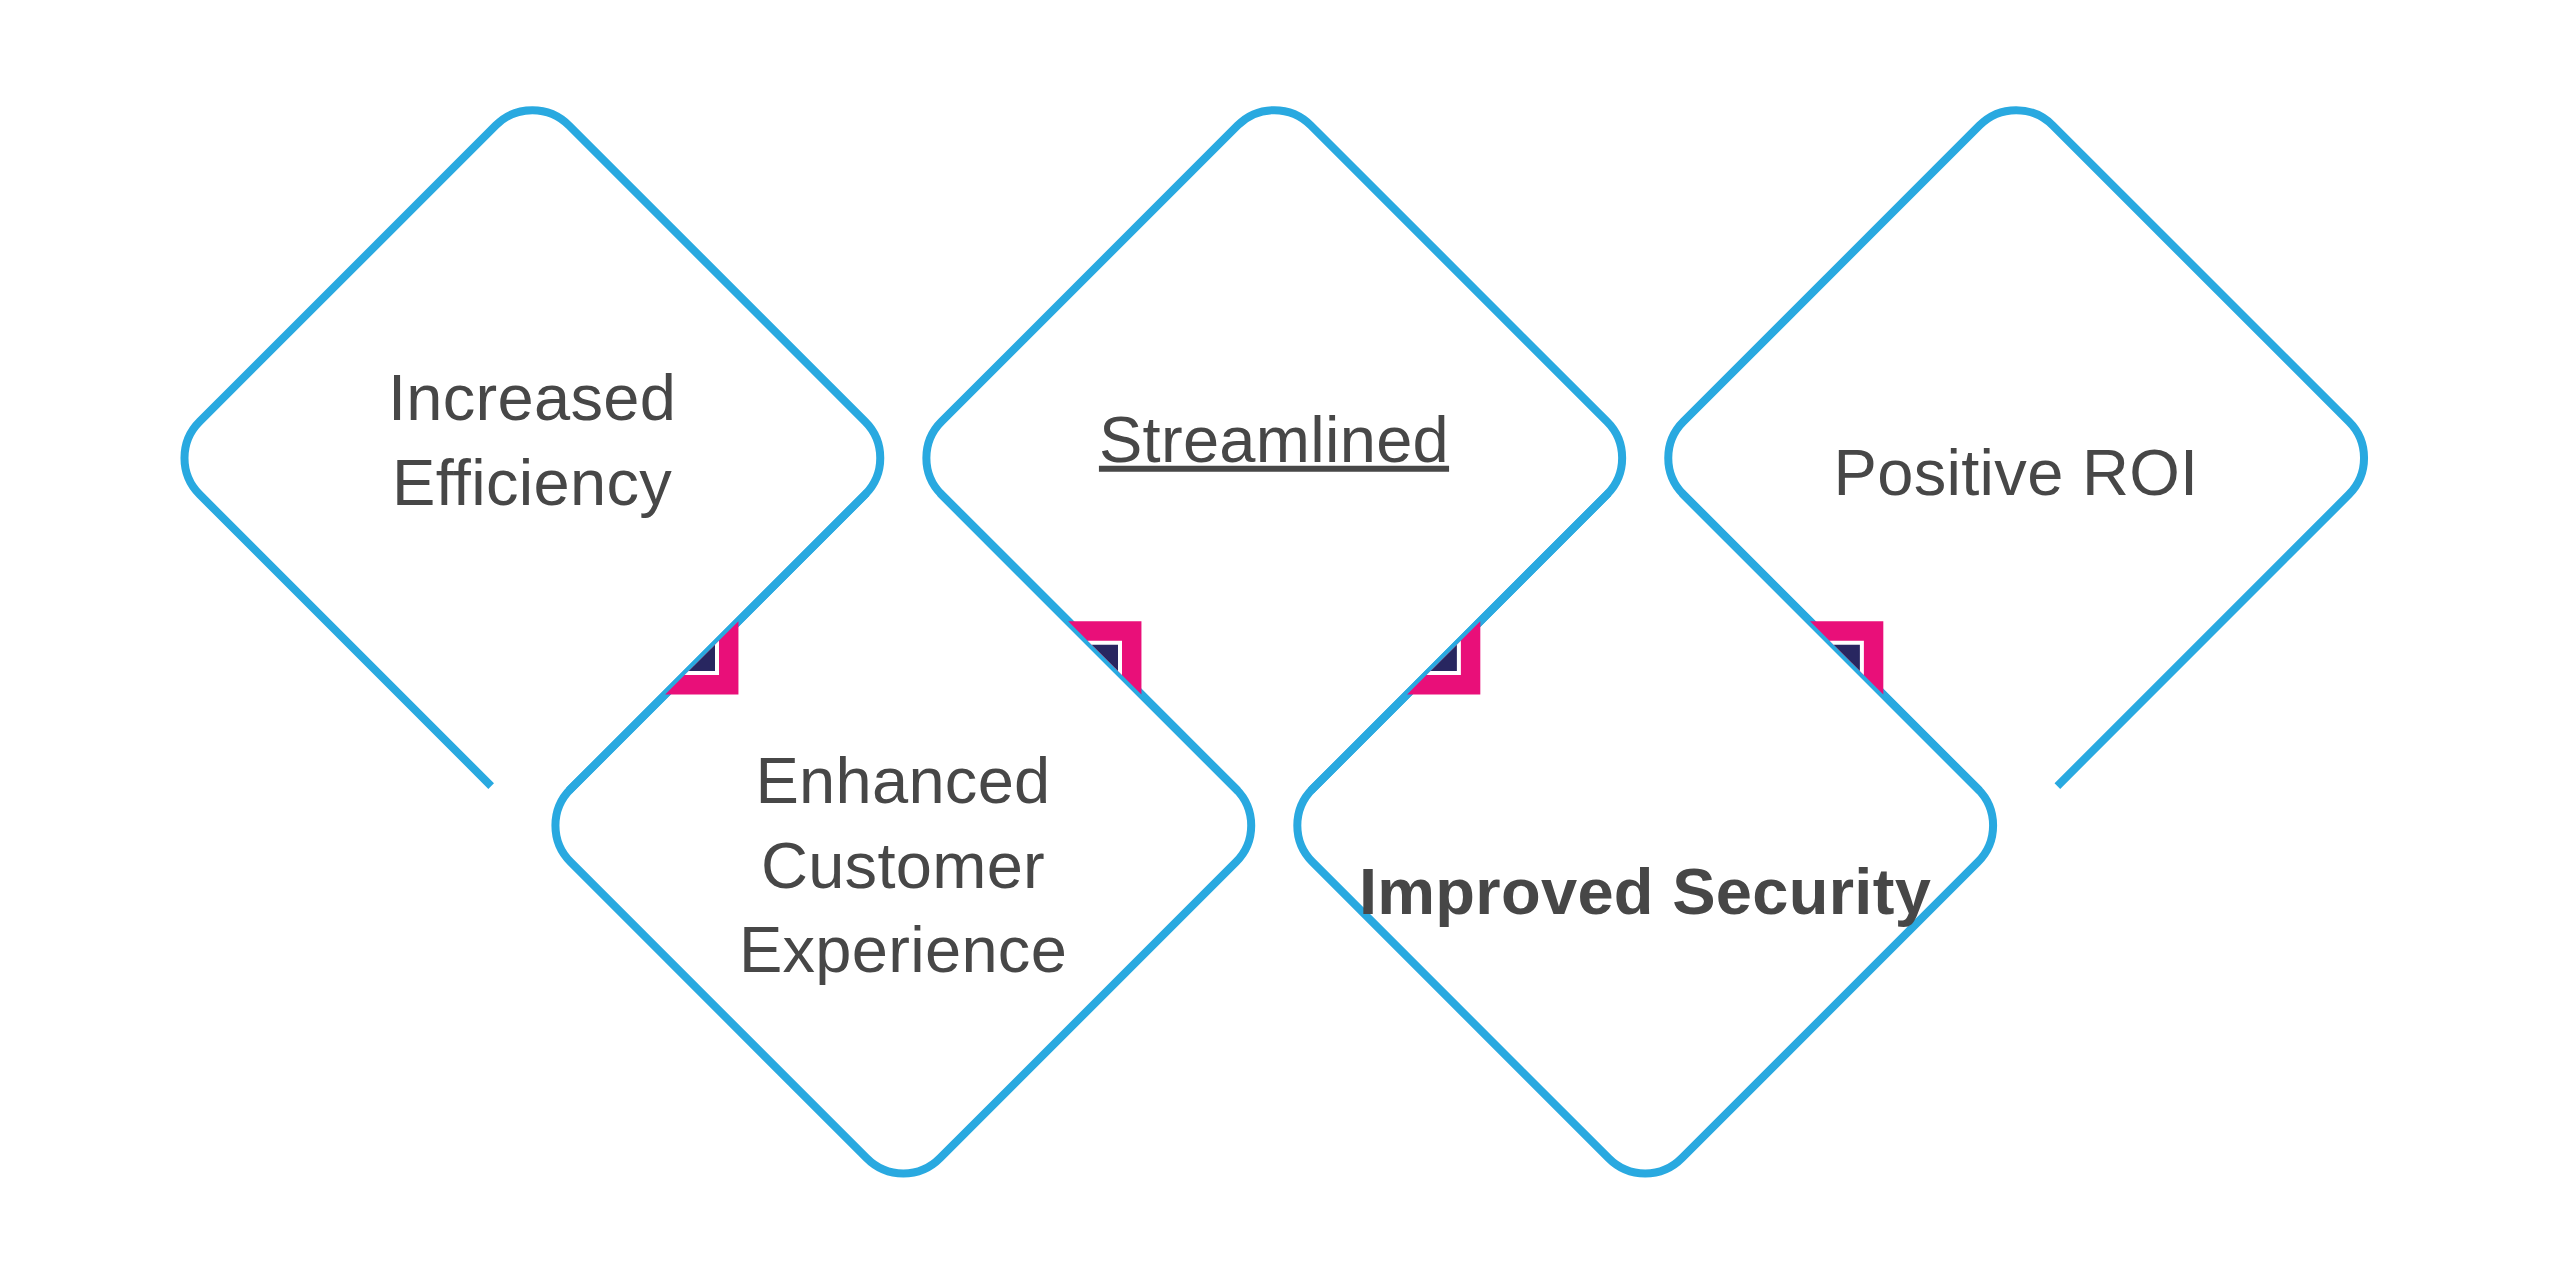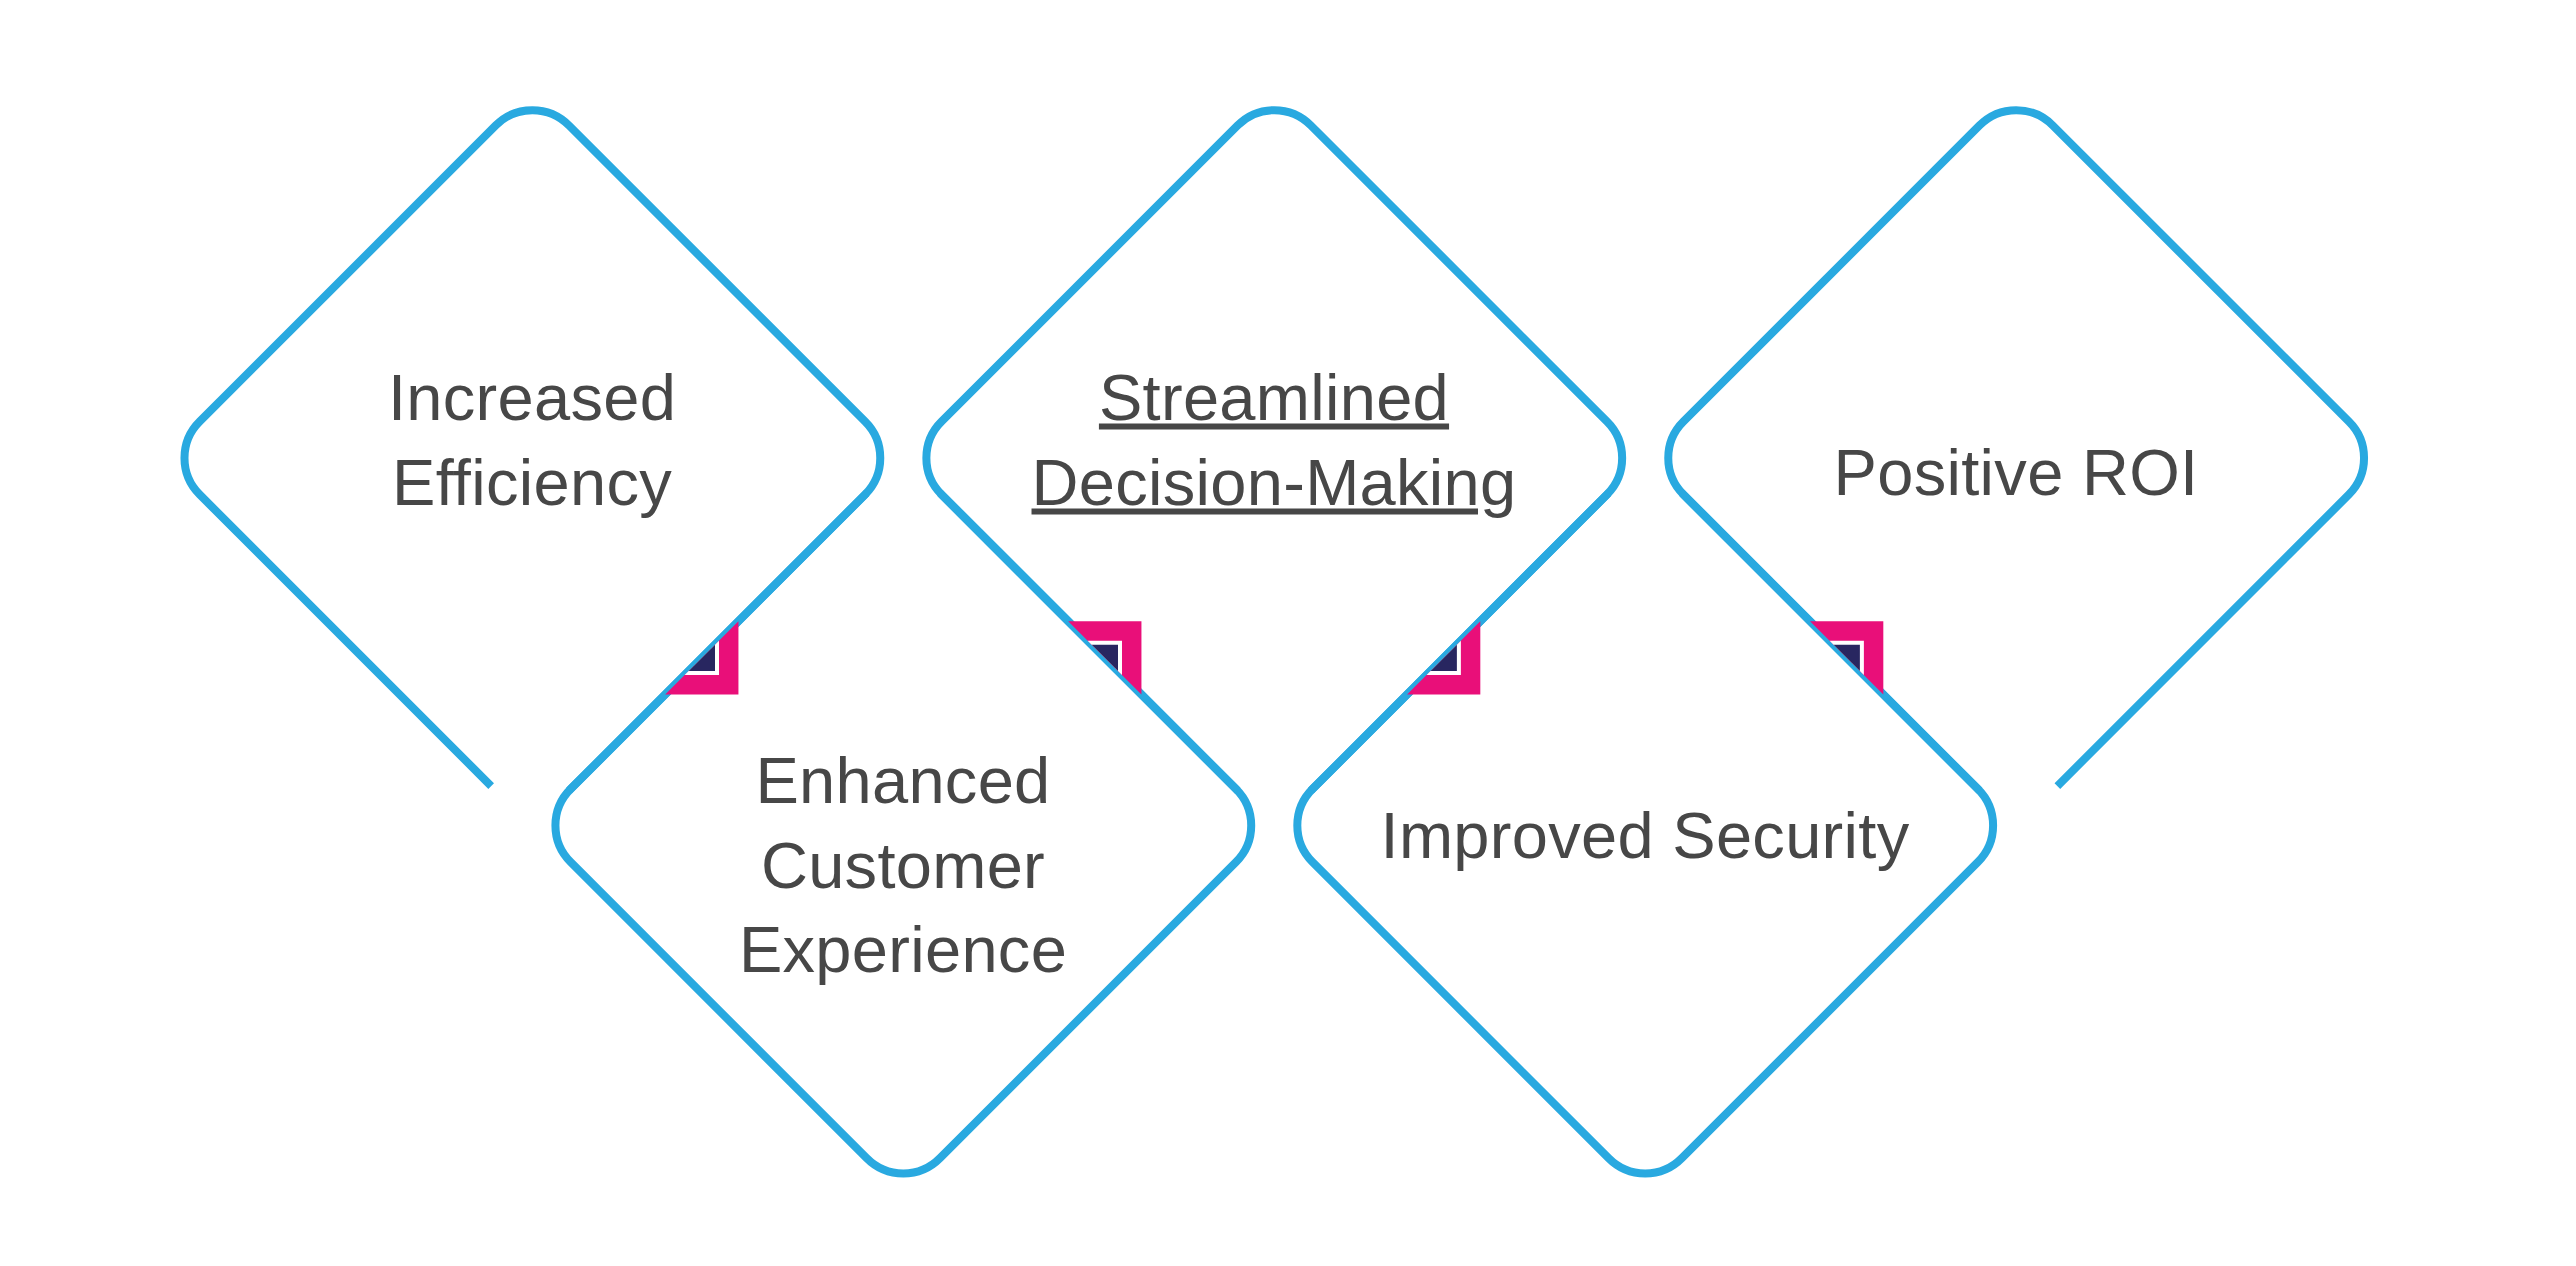--- a/index.html
+++ b/index.html
@@ -38,21 +38,21 @@
     font-weight: 500;
     line-height: 1.3;
     color: var(--label-gray, #474747);
     white-space: nowrap;
     letter-spacing: 0.3px;
   }
   .label-increased  { left: 532px;  top: 440px;  }
   .label-streamlined{ left: 1274px; top: 440px; text-decoration: underline;  }
   .label-positive   { left: 2016px; top: 437px; margin-top: 36px;  }
   .label-enhanced   { left: 903px; top: 866px; }
-  .label-improved   { left: 1645px; top: 836px; }
+  .label-improved   { left: 1645px; top: 892px; font-weight: bold; }
 </style>
 </head>
 <body>
 
 <div class="stage">
 
   <svg class="diagram-svg" width="2576" height="1267" viewBox="0 0 4500 2213">
 
     <g>
       <path class="diamond-outline" d="M 1514 861 L 997 1378 A 90 90 0 0 0 997 1506 L 1514 2023 A 90 90 0 0 0 1642 2023 L 2159 1506 A 90 90 0 0 0 2159 1378 L 1642 861"></path>
@@ -99,21 +99,20 @@
     <div>Experience</div>
   </div>
 
   <div class="node-label label-increased">
     <div>Increased</div>
     <div>Efficiency</div>
   </div>
 
   <div class="node-label label-streamlined">
     <div>Streamlined</div>
-    <div>Decision-Making</div>
   </div>
 
   <div class="node-label label-improved">
     <div>Improved Security</div>
   </div>
 
   <div class="node-label label-positive">
     <div>Positive ROI</div>
   </div>
 

